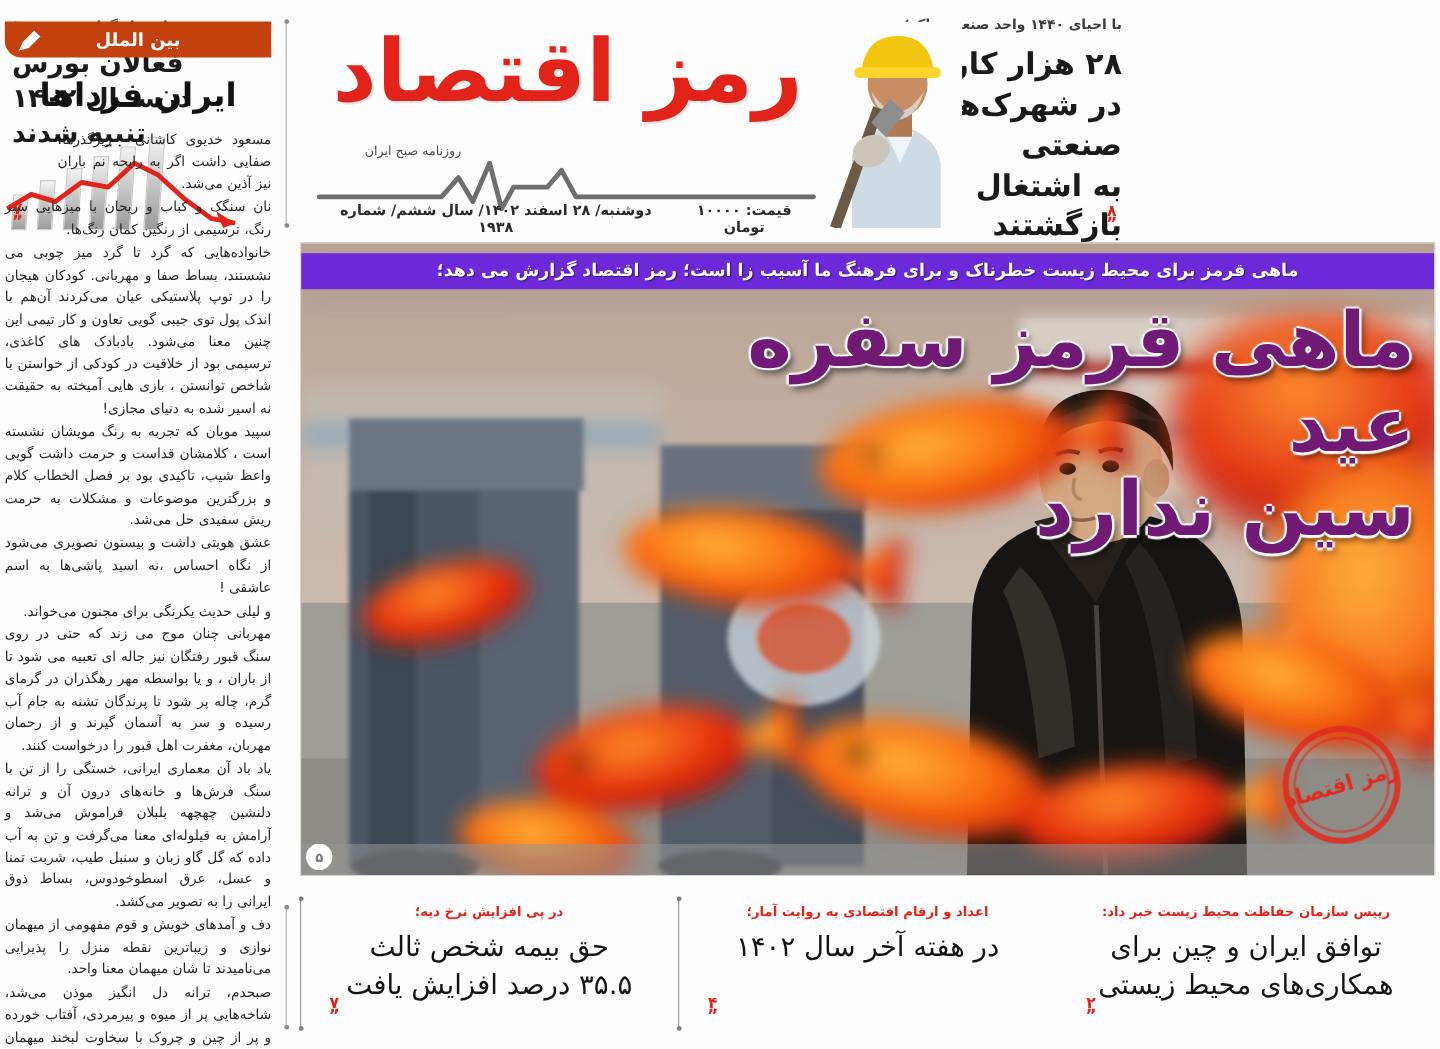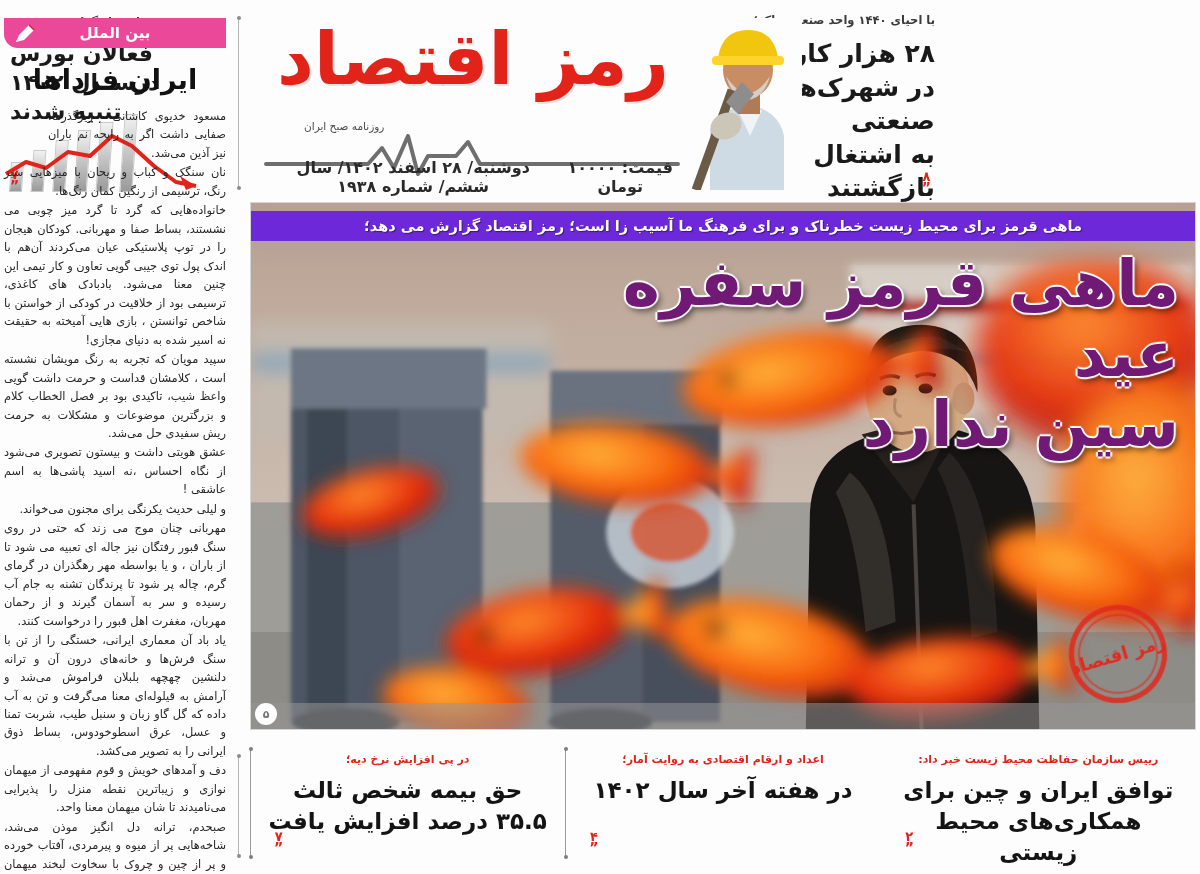--- a/index.html
+++ b/index.html
@@ -117,21 +117,21 @@
     height: 42px;
   }
   .issue-line {
     position: absolute;
     bottom: 2px;
     left: 0; right: 0;
     display: flex;
     flex-direction: row-reverse;
     justify-content: space-between;
     padding: 0 12px 0 16px;
-    font-size: 16px;
+    font-size: 12px;
     font-weight: bold;
     color: #2a2a2a;
     direction: rtl;
     gap: 12px;
   }
 
   
   .teaser-left {
     width: 255px;
     position: relative;
@@ -163,21 +163,21 @@
     position: absolute;
     top: 10px;
     left: 0;
     width: 232px;
     height: 864px;
     padding: 0 6px 0 4px;
     direction: rtl;
     overflow: hidden;
   }
   .section-tag {
-    background: #ec4899;
+    background: #c2410c;
     border-radius: 0 0 0 14px;
     height: 30px;
     margin: 8px 0 0 0;
     display: flex;
     align-items: center;
     justify-content: center;
     position: relative;
     color: #fff;
     font-weight: bold;
     font-size: 15px;
@@ -337,21 +337,21 @@
   .bottom-col .kicker-red {
     display: inline-block;
     font-size: 11px;
     font-weight: bold;
     color: #e2231a;
     margin-bottom: 8px;
     line-height: 1.4;
   }
   .bottom-col .headline {
     font-size: 23px;
-    font-weight: bold;
+    font-weight: normal;
     color: #141414;
     line-height: 1.34;
     letter-spacing: -0.5px;
   }
   .bottom-col .headline span { display: block; }
   .col-sep {
     position: absolute;
     top: 8px;
     bottom: 14px;
     left: 0;

